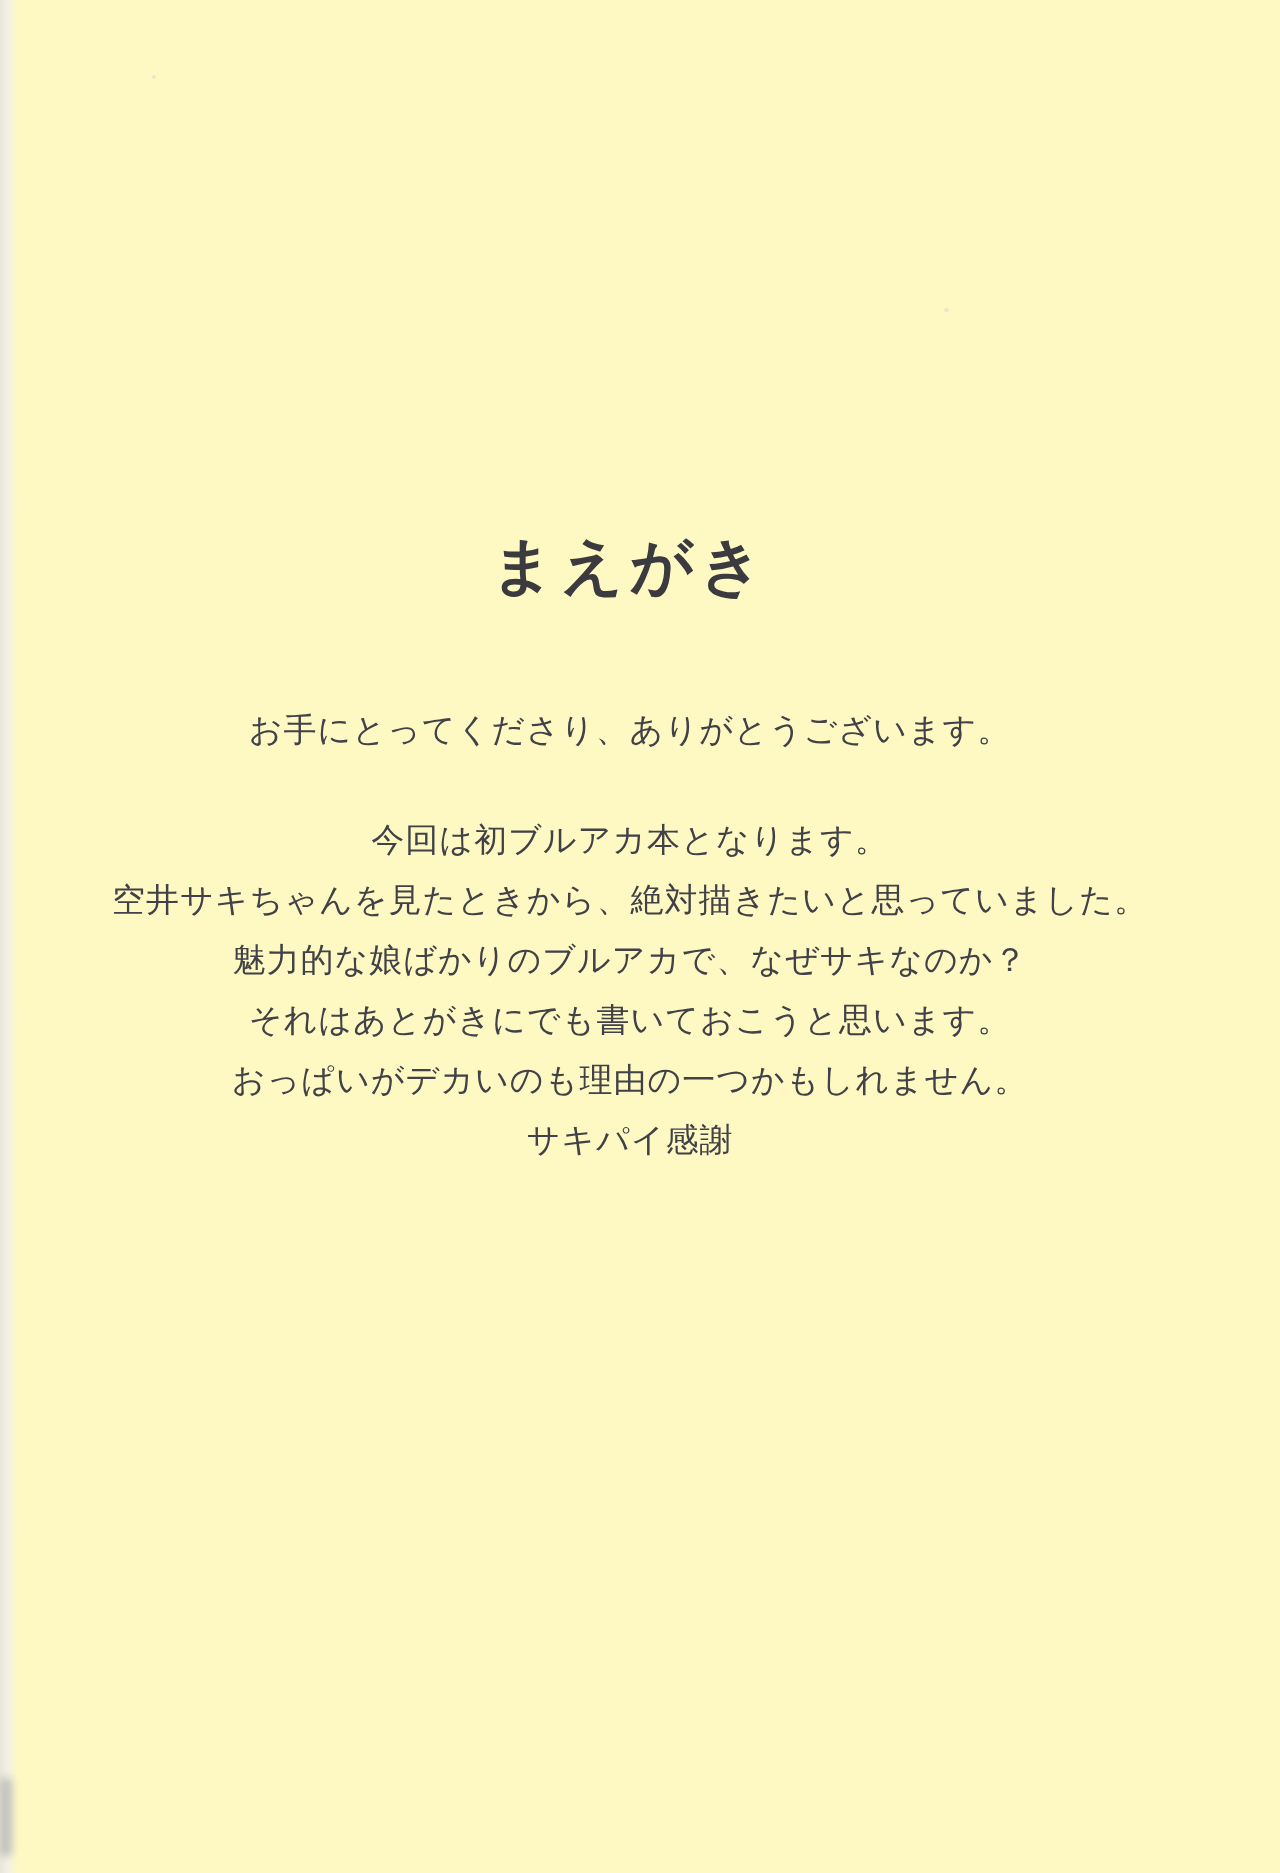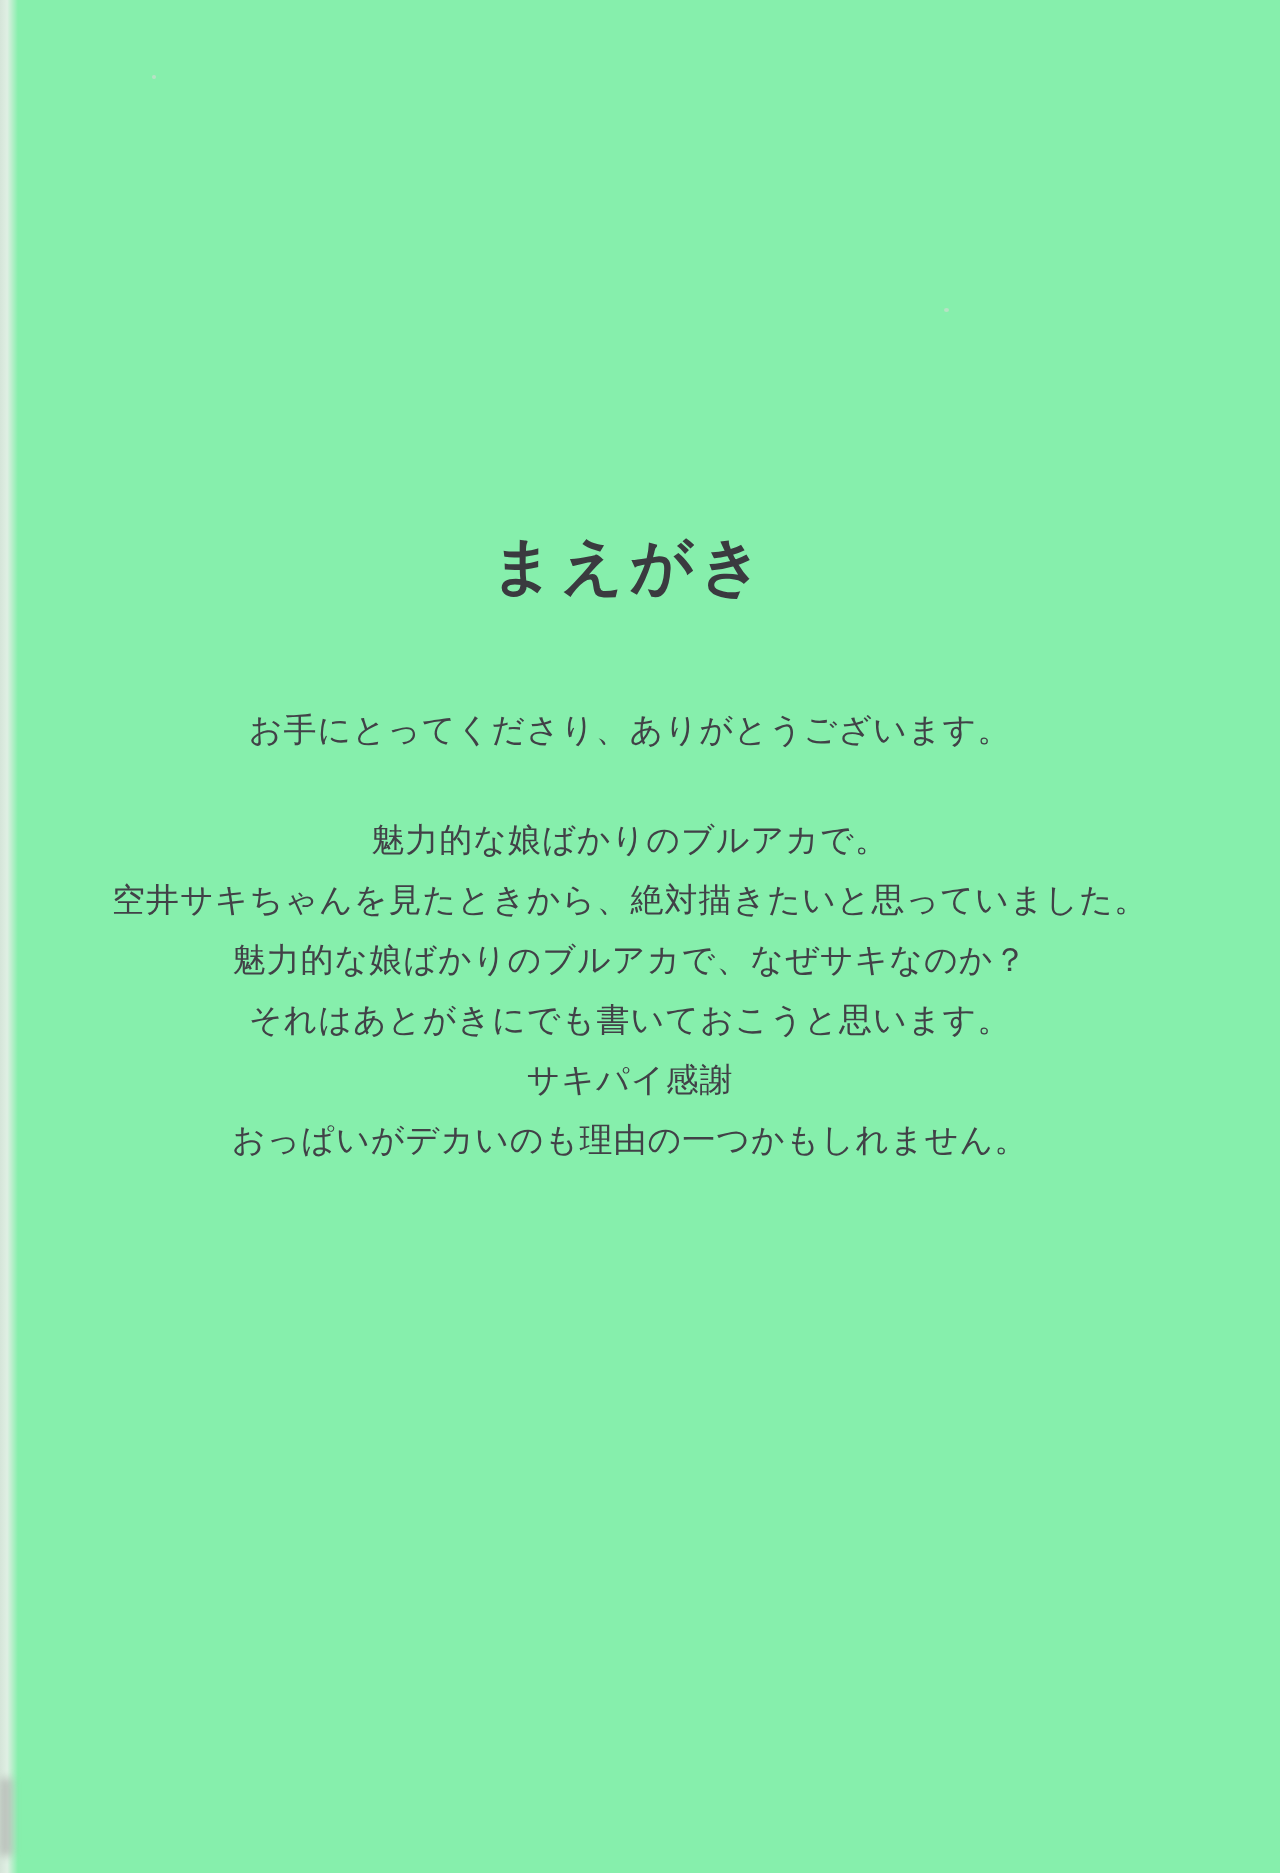--- a/index.html
+++ b/index.html
@@ -13,21 +13,21 @@
     position: relative;
     overflow: hidden;
     font-family: "DejaVu Sans", sans-serif;
   }
   .scan-page {
     position: absolute;
     left: 0;
     top: 0;
     width: 1280px;
     height: 1873px;
-    background: #86efac;
+    background: #fef9c3;
   }
   
   .scan-edge-left {
     position: absolute;
     left: 0;
     top: 0;
     width: 18px;
     height: 1873px;
     background: linear-gradient(to right, #e3e3e1 0%, #efefed 40%, rgba(253,253,252,0) 100%);
     opacity: 0.85;
@@ -109,23 +109,23 @@
   <div class="scan-speck" style="left:944px; top:308px; width:5px; height:4px;"></div>
   <div class="scan-speck" style="left:152px; top:75px; width:4px; height:4px;"></div>
 
   <div class="text-layer">
 
     <h1 class="page-title">まえがき</h1>
 
     <div class="greeting-line">お手にとってくださり、ありがとうございます。</div>
 
     <div class="body-block">
-      <div>魅力的な娘ばかりのブルアカで。</div>
+      <div>今回は初ブルアカ本となります。</div>
       <div>空井サキちゃんを見たときから、絶対描きたいと思っていました。</div>
       <div>魅力的な娘ばかりのブルアカで、なぜサキなのか？</div>
       <div>それはあとがきにでも書いておこうと思います。</div>
+      <div>おっぱいがデカいのも理由の一つかもしれません。</div>
       <div>サキパイ感謝</div>
-      <div>おっぱいがデカいのも理由の一つかもしれません。</div>
     </div>
 
 
   </div>
 </div>
 
 </body></html>

